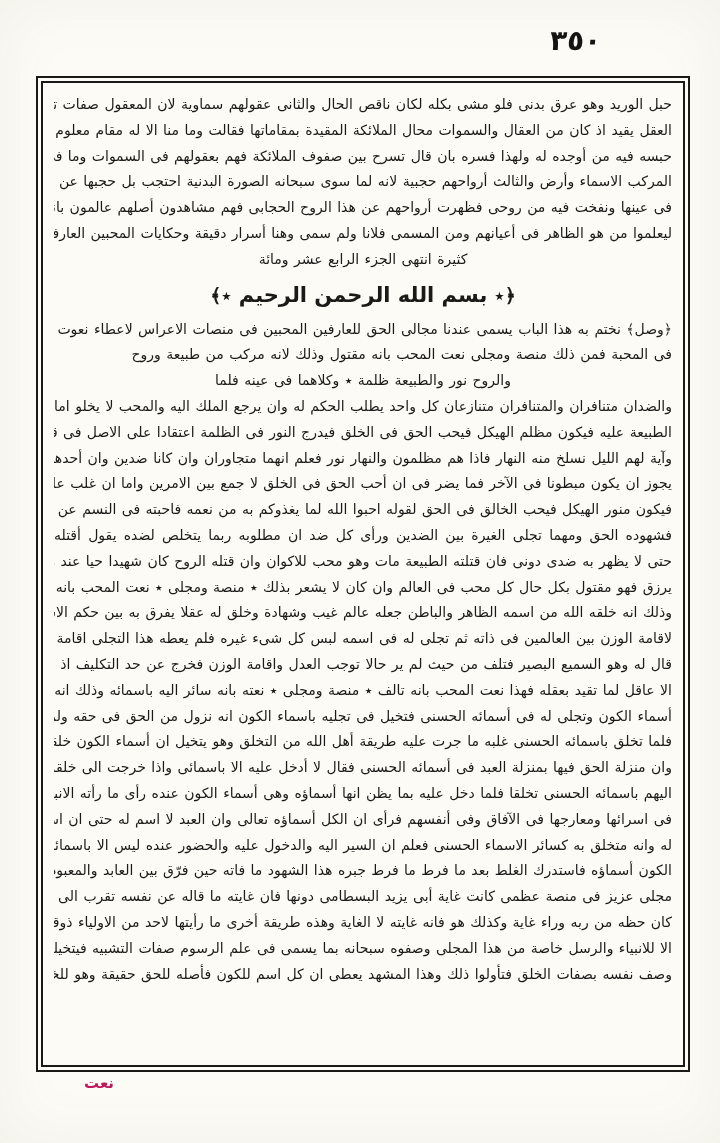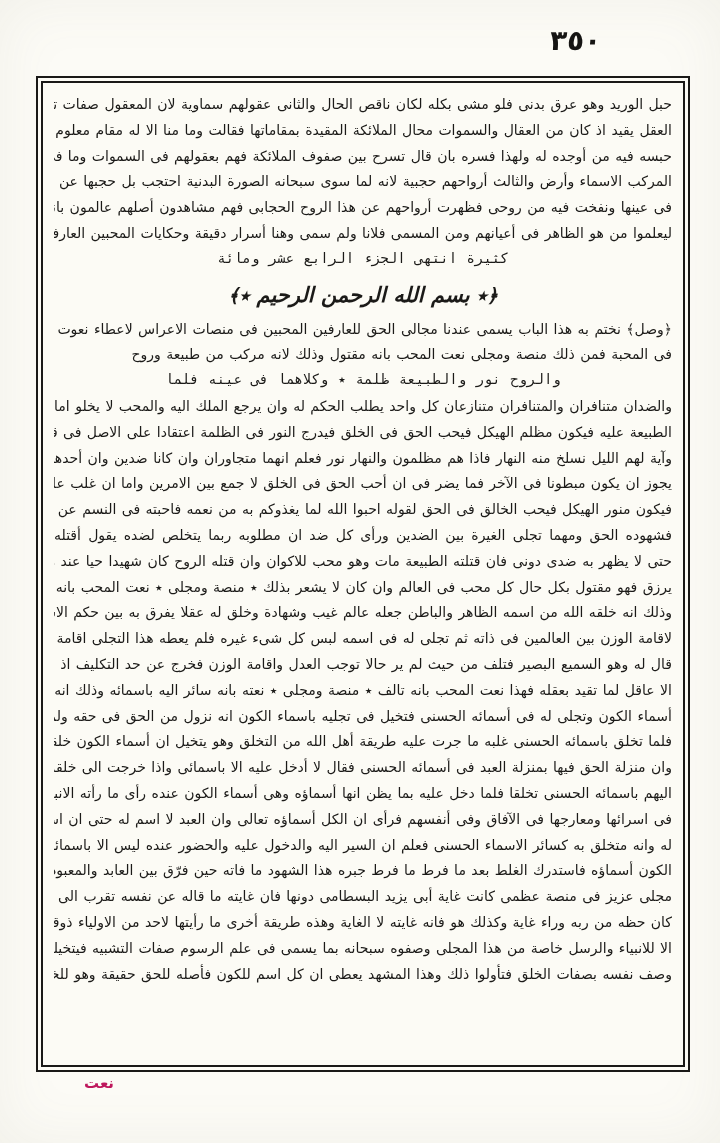--- a/index.html
+++ b/index.html
@@ -39,31 +39,30 @@
   }
   .line{
     height:25.8px;
     line-height:25.8px;
     overflow:hidden;
     text-align:justify;
     text-align-last:justify;
     white-space:nowrap;
     word-spacing:1px;
   }
-  .line.center{text-align:center;text-align-last:center;font-family:Liberation Mono, monospace;}
+  .line.center{text-align:center;text-align-last:center;}
   .line.start{text-align:left;text-align-last:right;}
   .basmala{
     direction:rtl;
     text-align:center;
     font-size:21px;
     font-weight:bold;
     height:44px;
     line-height:44px;
     letter-spacing:.5px;
-    font-style:italic;
   }
   .basmala .orn{font-size:19px;padding:0 7px;font-weight:bold;}
   .catchword{
     position:absolute;left:84px;top:1074px;
     font-size:15px;font-weight:bold;
     direction:rtl;
     color:#be185d;
   }
 </style>
 </head>

